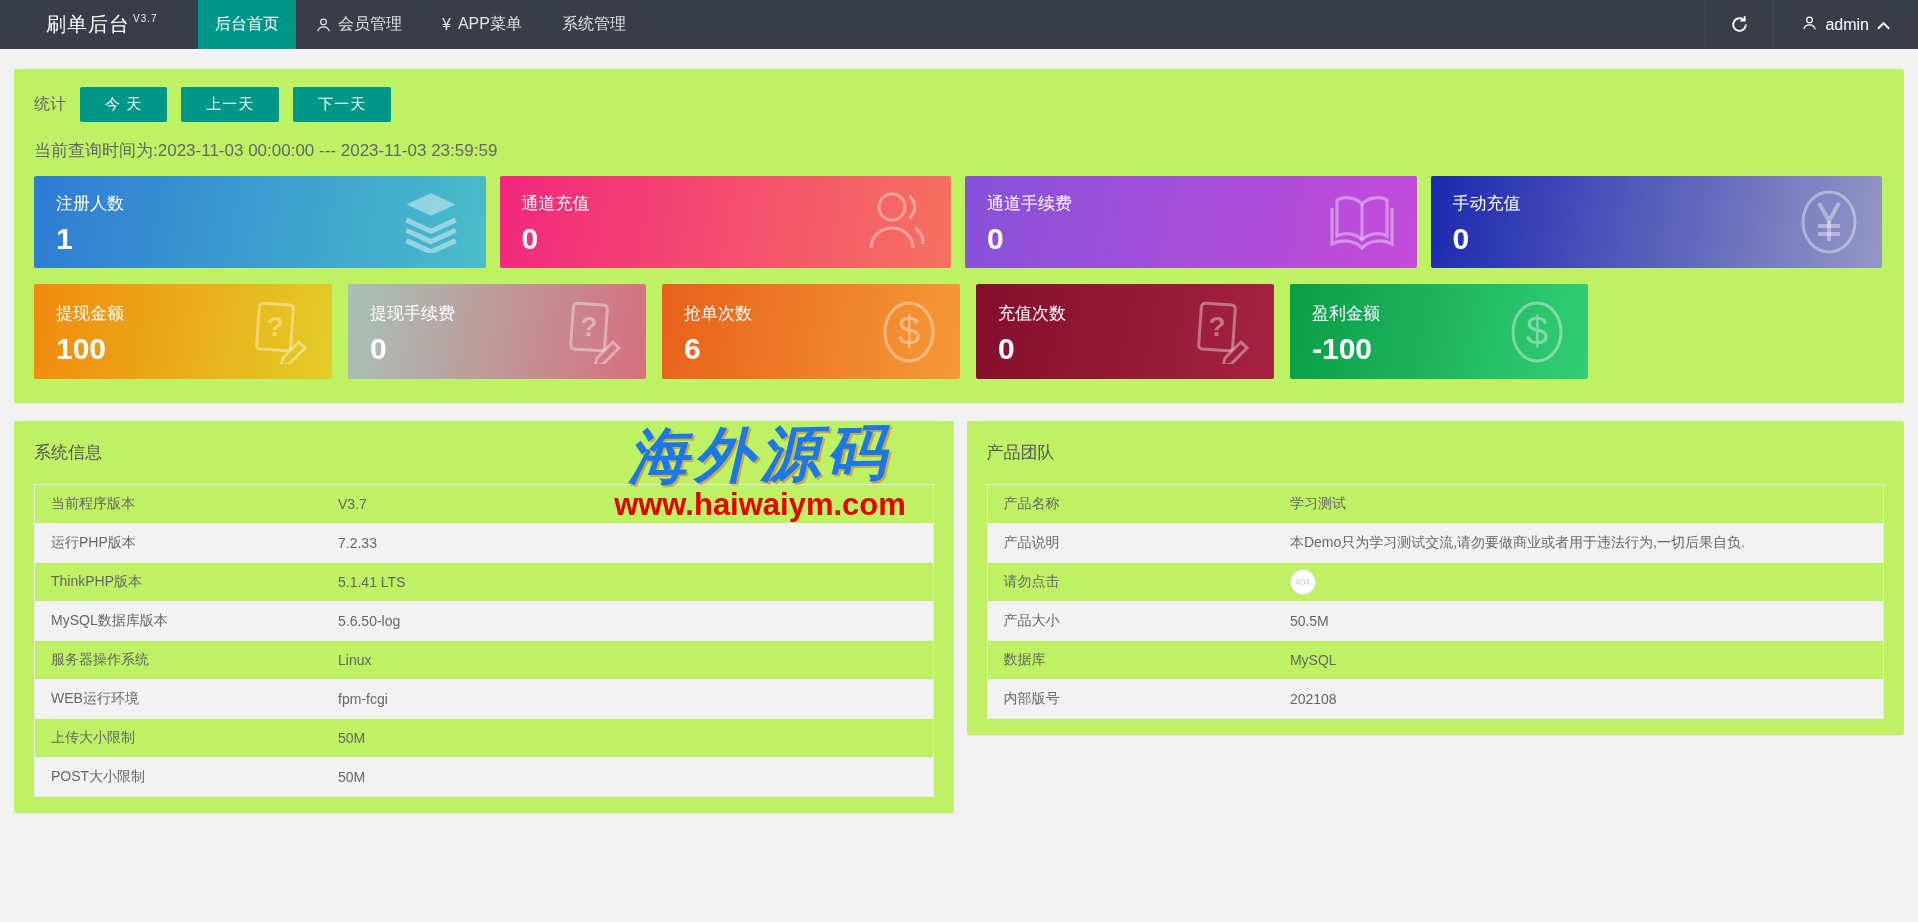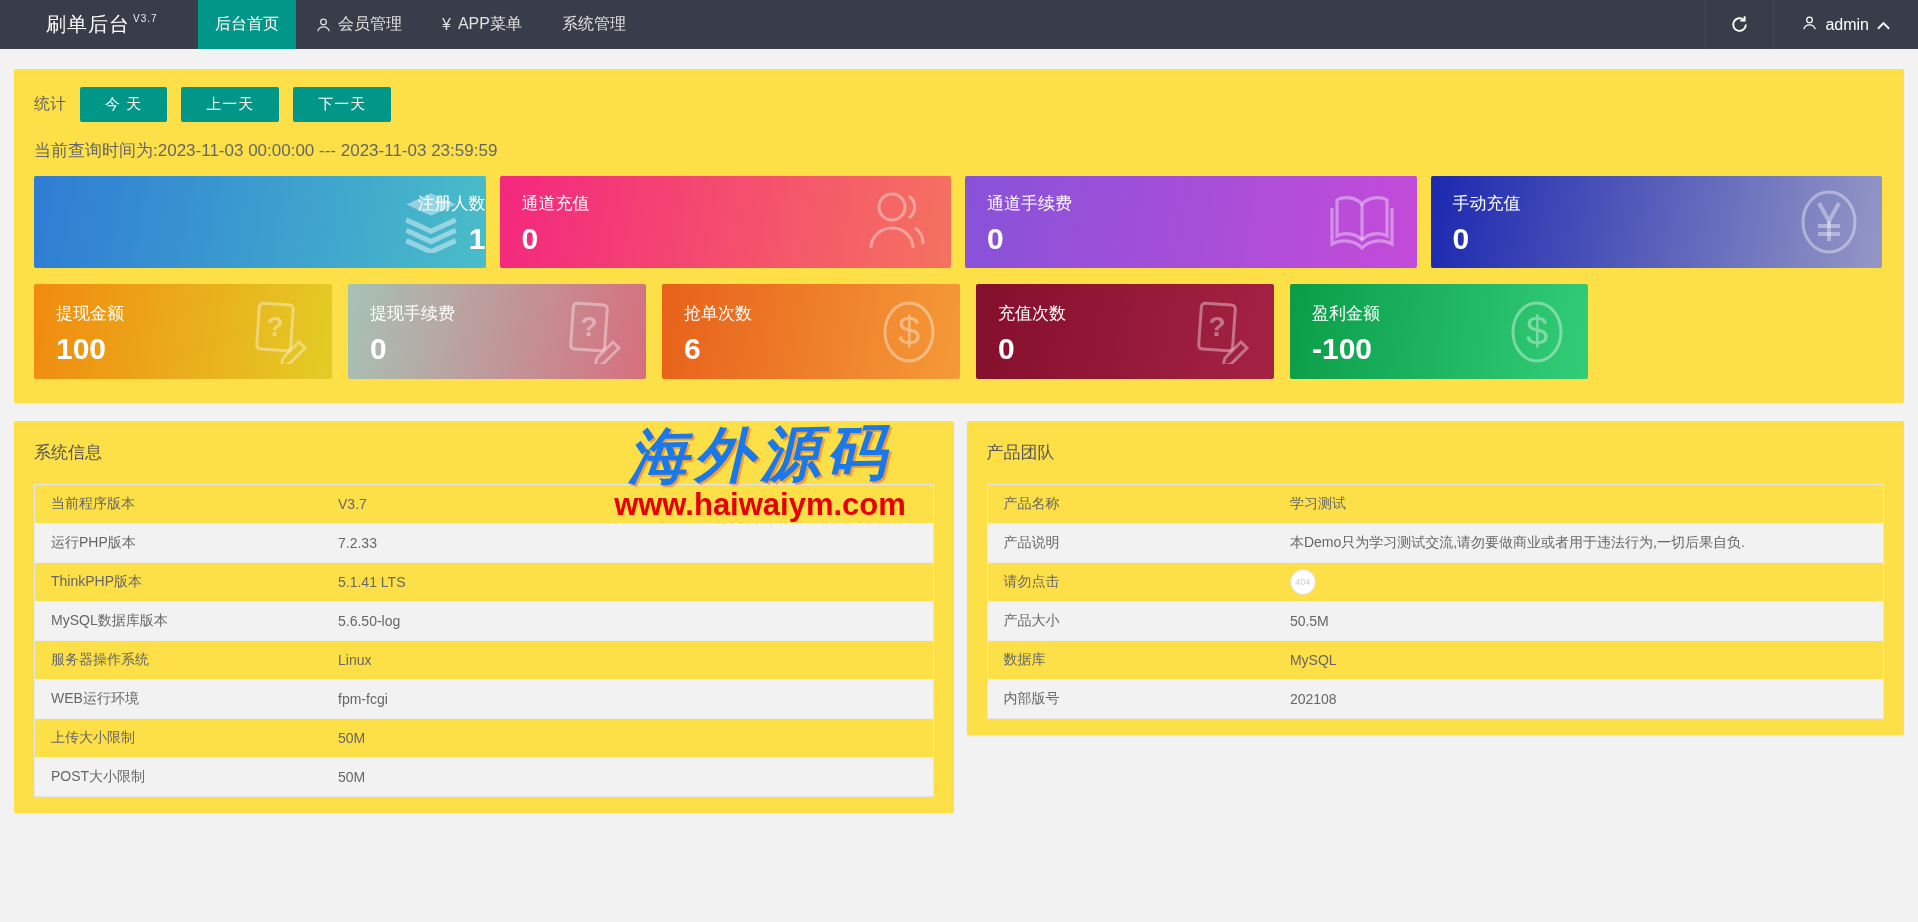--- a/index.html
+++ b/index.html
@@ -31,21 +31,21 @@
     display:flex; align-items:center; padding:0 24px; cursor:pointer;
     border-left:1px solid rgba(255,255,255,0.06);
   }
   .adminbox {
     display:flex; align-items:center; gap:8px; padding:0 28px; font-size:16px;
     border-left:1px solid rgba(255,255,255,0.06); cursor:pointer;
   }
 
   
   .panel {
-    background:#fde047; border-radius:2px;
+    background:#bef264; border-radius:2px;
     box-shadow:0 1px 2px rgba(0,0,0,0.05);
   }
   .stats-panel { margin:20px 14px 0 14px; padding:18px 22px 24px 20px; }
   .stats-head { display:flex; align-items:center; gap:14px; }
   .stats-label { font-size:16px; color:#666; }
   .btn-teal {
     background:#009688; color:#fff; border:none; font-size:15px;
     height:35px; padding:0 25px; border-radius:2px; cursor:pointer;
     font-family:inherit; letter-spacing:1px;
   }
@@ -159,21 +159,21 @@
 <section class="panel stats-panel">
   <div class="stats-head">
     <span class="stats-label">统计</span>
     <button class="btn-teal">今 天</button>
     <button class="btn-teal">上一天</button>
     <button class="btn-teal">下一天</button>
   </div>
   <div class="query-time">当前查询时间为:2023-11-03 00:00:00 --- 2023-11-03 23:59:59</div>
 
   <div class="cards row1">
-    <div class="card" style="background: linear-gradient(100deg, rgb(47, 124, 212), rgb(73, 189, 201)); text-align: right;">
+    <div class="card" style="background: linear-gradient(100deg, rgb(47, 124, 212), rgb(73, 189, 201));">
       <div class="clabel">注册人数</div>
       <div class="cvalue">1</div>
       <span class="cicon">
         <svg width="66" height="62" viewBox="0 0 64 60">
           <polygon points="32,2 56,13 32,24 8,13" fill="rgba(255,255,255,0.45)"></polygon>
           <polyline points="8,28 32,39 56,28" fill="none" stroke="rgba(255,255,255,0.45)" stroke-width="5"></polyline>
           <polyline points="8,38 32,49 56,38" fill="none" stroke="rgba(255,255,255,0.45)" stroke-width="5"></polyline>
           <polyline points="8,48 32,59 56,48" fill="none" stroke="rgba(255,255,255,0.45)" stroke-width="5"></polyline>
         </svg>
       </span>

